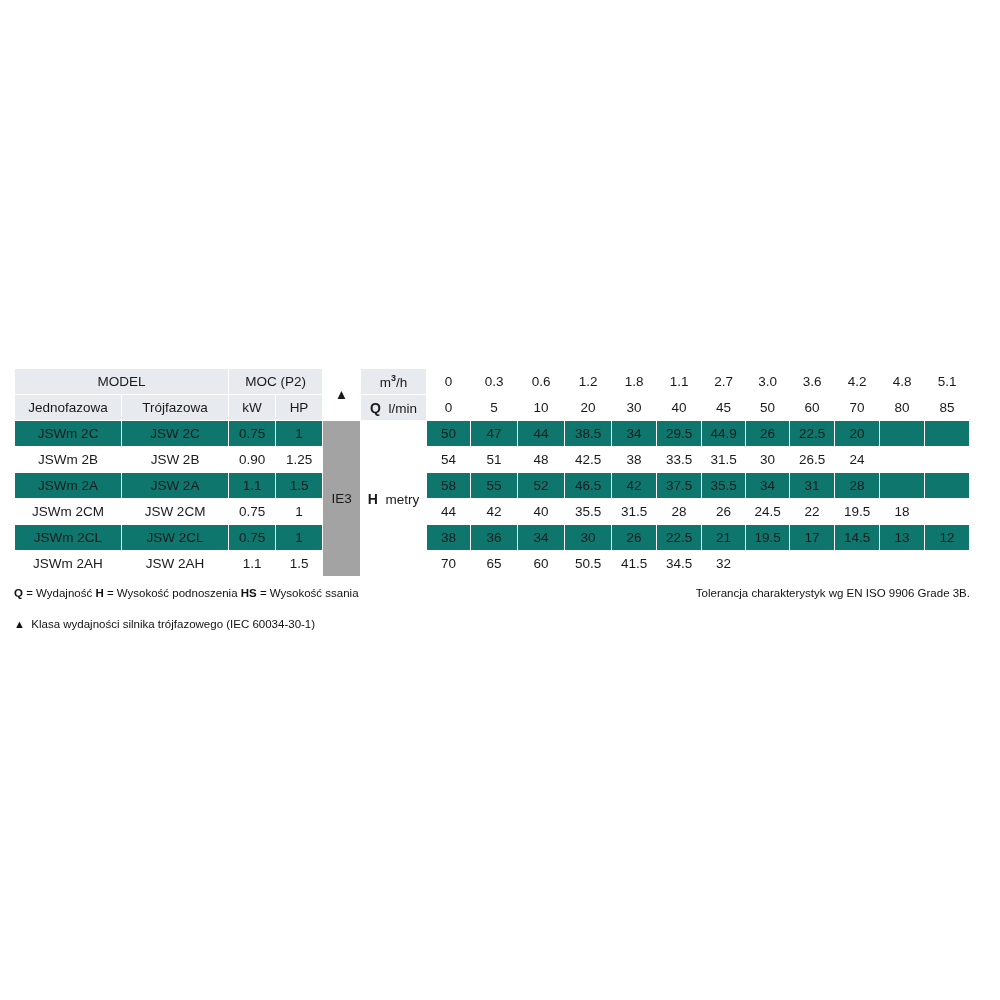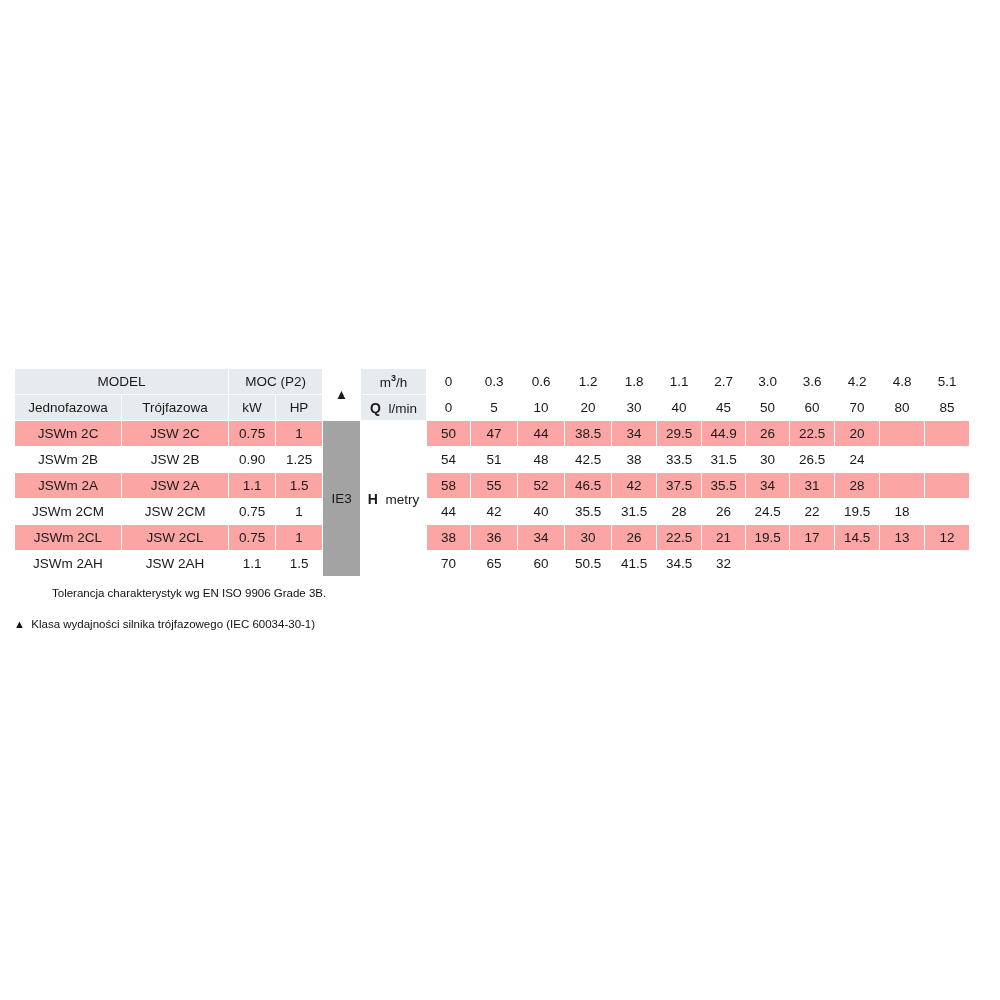--- a/index.html
+++ b/index.html
@@ -62,21 +62,21 @@
     font-size: 13px;
   }
   .unitcell {
     background: #e7eaee;
     font-weight: bold;
     font-size: 13px;
     text-align: left;
     padding-left: 6px;
   }
   .unitcell .sup { font-size: 9px; vertical-align: super; font-weight: bold;}
-  .row-alt { background: #fca5a5; }
+  .row-alt { background: #0f766e; }
   .row-white { background: #ffffff; }
   .model-cell {
     font-weight: bold;
     text-align: left;
     padding-left: 8px;
     font-size: 14px;
   }
   .ie3 {
     font-weight: bold;
     font-size: 14px;
@@ -300,20 +300,23 @@
           <td class="row-white"></td>
           <td class="row-white"></td>
           <td class="row-white"></td>
         </tr>
       </tbody>
     </table>
   </div>
 
   <div class="footer">
     <div class="footer-row">
+      <div class="footer-left">
+        <b>Q</b><span> = Wydajność   </span><b>H</b><span> = Wysokość podnoszenia   </span><b>HS</b><span> = Wysokość ssania</span>
+      </div>
       <div class="footer-right">Tolerancja charakterystyk wg EN ISO 9906 Grade 3B.</div>
     </div>
   </div>
 
   <div class="footer2">
     <span class="tri">▲</span>&nbsp;&nbsp;<span>Klasa wydajności silnika trójfazowego (IEC 60034-30-1)</span>
   </div>
 
 </div>
 

